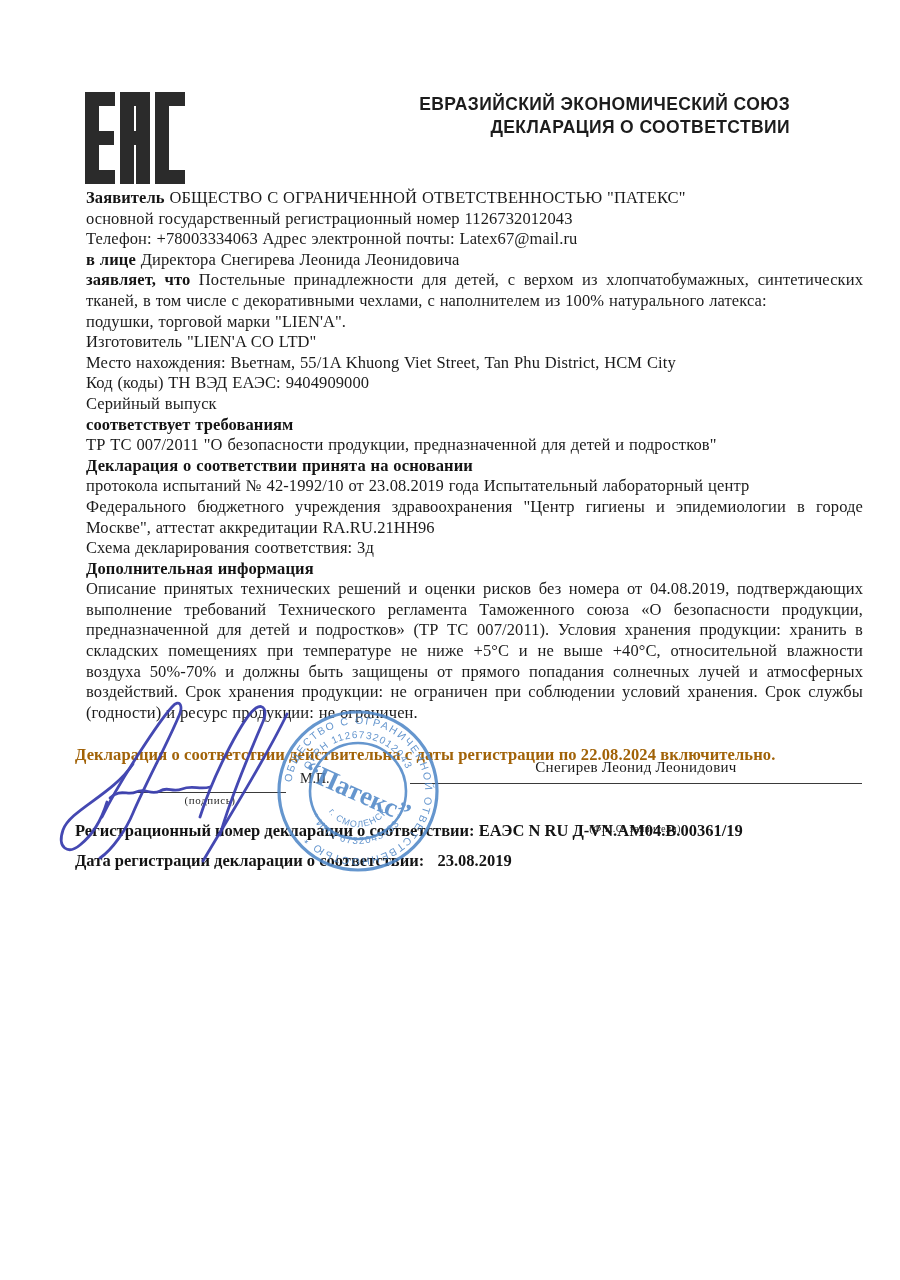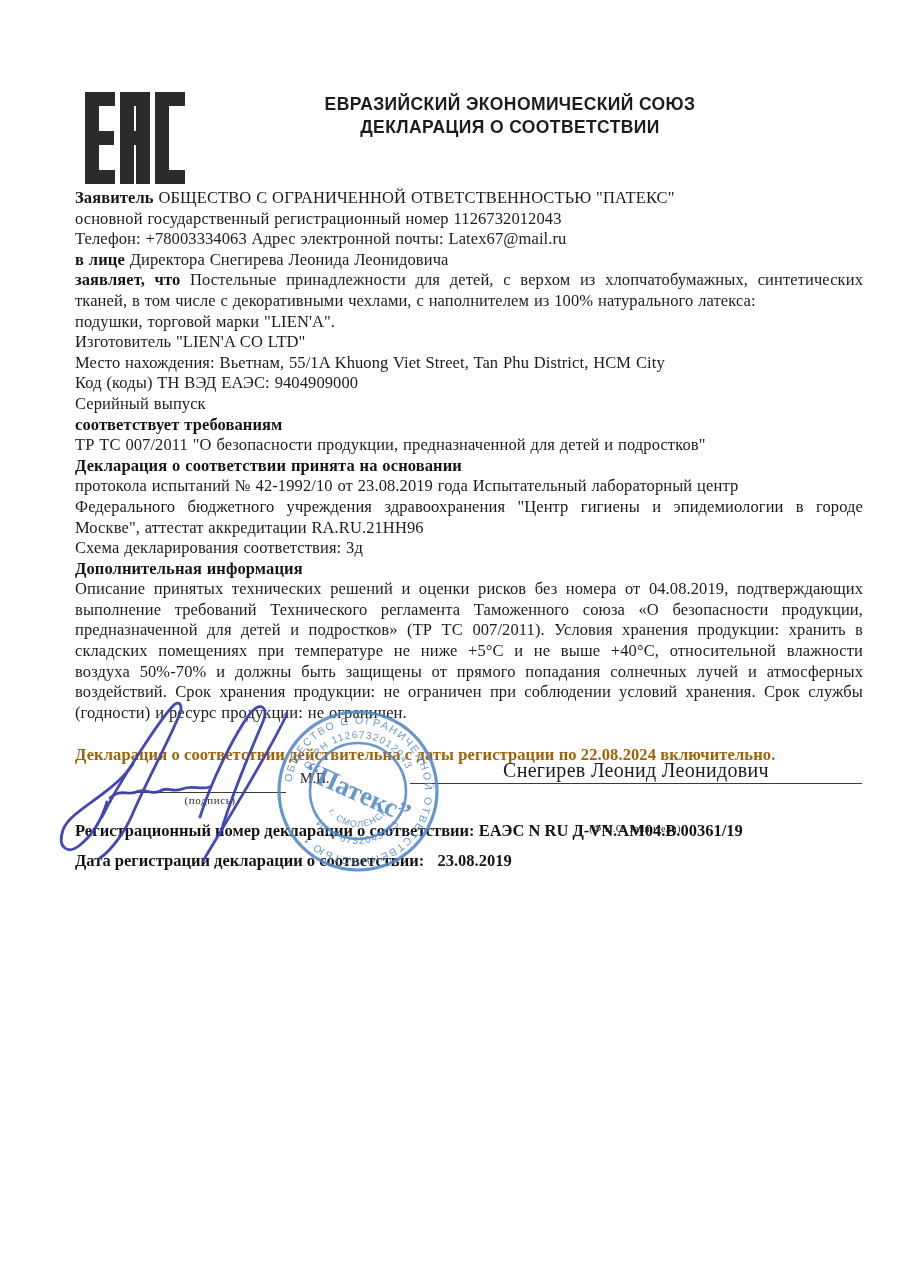--- a/index.html
+++ b/index.html
@@ -6,47 +6,47 @@
   .page {
     position:relative; width:900px; height:1280px; margin:0 auto;
     background:#ffffff; overflow:hidden;
     font-family:"Liberation Serif", serif; color:#1b1b1b;
   }
   
   .eac { position:absolute; left:85px; top:92px; }
   
   .title {
     position:absolute; left:230px; top:93px; width:560px;
-    text-align:center; font-family:"Liberation Sans", sans-serif;
+    text-align:right; font-family:"Liberation Sans", sans-serif;
     font-weight:700; font-size:17.5px; line-height:23px;
     color:#1c1c1c; letter-spacing:0.4px;
   }
   
   .docbody {
     position:absolute; left:75px; top:188px; width:788px;
     font-size:16.5px; line-height:20.6px; letter-spacing:0.1px; word-spacing:0.6px;
   }
-  .bline { min-height:20.6px; }
+  .bline { min-height:20.6px;margin-left:11px; }
   .bline.j { text-align:justify; text-align-last:justify; }
   .bline b { font-weight:700; color:#141414; }
   .validity {
     position:absolute; left:75px; top:745px; width:800px;
     font-size:16.5px; font-weight:700; color:#a16207; letter-spacing:0.1px;
   }
   
   .sig-svg { position:absolute; left:50px; top:663px; z-index:4; }
   .sigline { position:absolute; left:118px; top:792px; width:168px; border-top:1.6px solid #3a3a3a; z-index:1; }
   .siglabel {
     position:absolute; left:150px; top:794px; width:120px; text-align:center;
     font-size:11px; color:#2a2a2a; letter-spacing:0.6px; z-index:1;
   }
   .mp { position:absolute; left:300px; top:771px; font-size:14px; color:#222; z-index:1; }
   .fio-name {
     position:absolute; left:410px; top:759px; width:452px; text-align:center;
-    font-size:20px; color:#1b1b1b; letter-spacing:0.3px; z-index:1;
+    font-size:15px; color:#1b1b1b; letter-spacing:0.3px; z-index:1;
   }
   .fioline { position:absolute; left:410px; top:783px; width:452px; border-top:1.6px solid #3a3a3a; z-index:1; }
   .fiolabel {
     position:absolute; left:500px; top:787px; width:270px; text-align:center;
     font-size:10.5px; color:#2a2a2a; letter-spacing:0.4px; z-index:1;margin-top:36px;
   }
   .stamp { position:absolute; left:272px; top:705px; z-index:3; opacity:0.87; }
   
   .reg1 { position:absolute; left:75px; top:821px; width:800px; font-size:16.5px; font-weight:700; color:#141414; z-index:1; }
   .reg2 { position:absolute; left:75px; top:851px; width:800px; font-size:16.5px; font-weight:700; color:#141414; z-index:1; }

